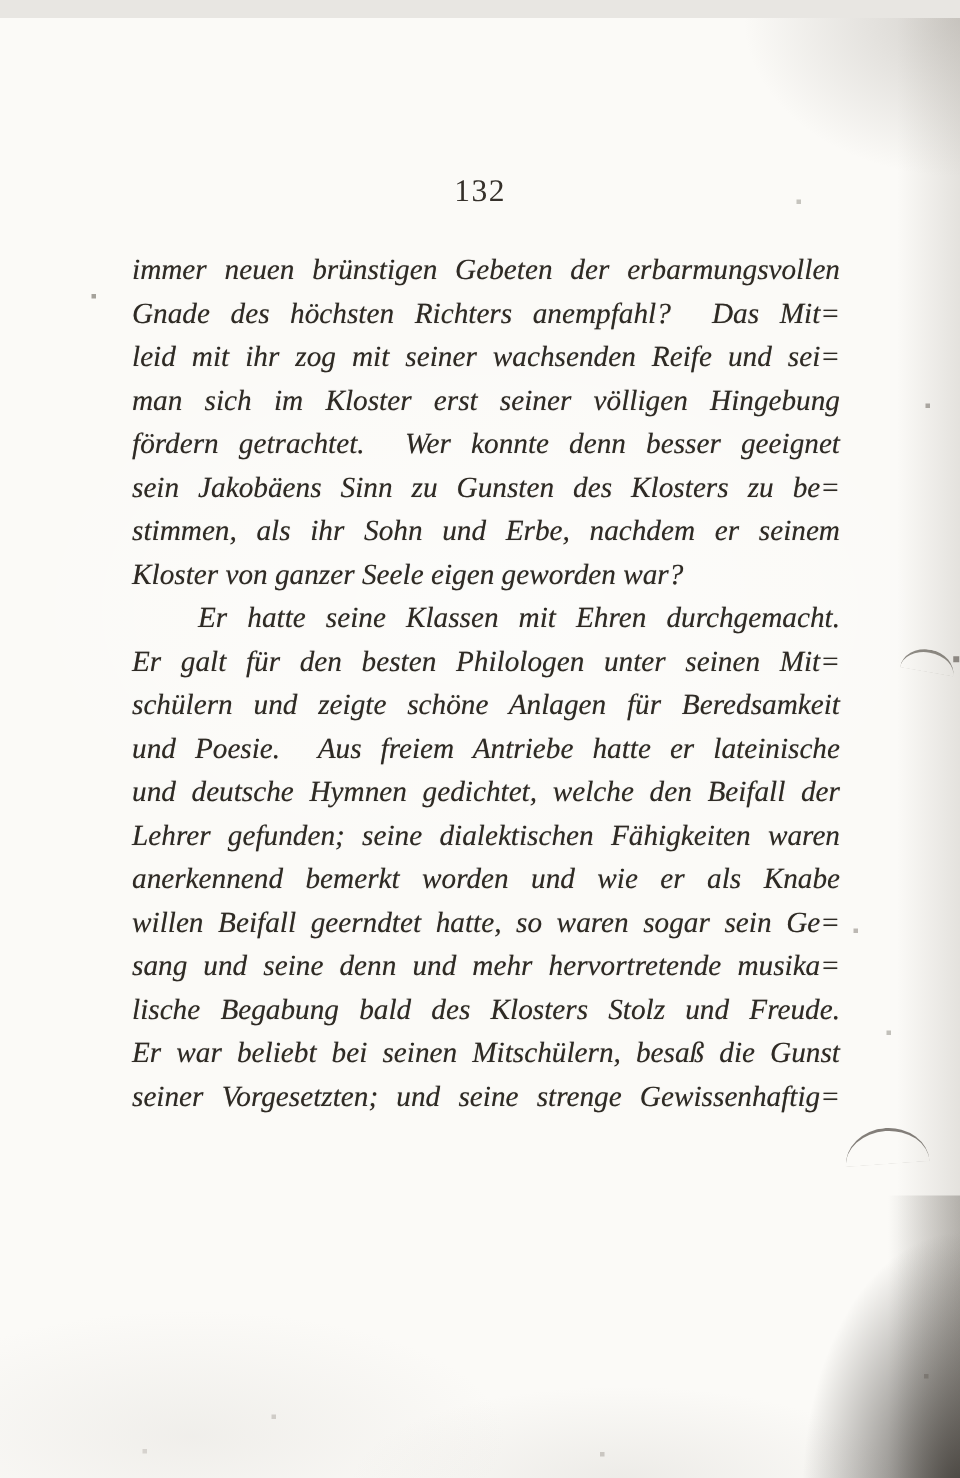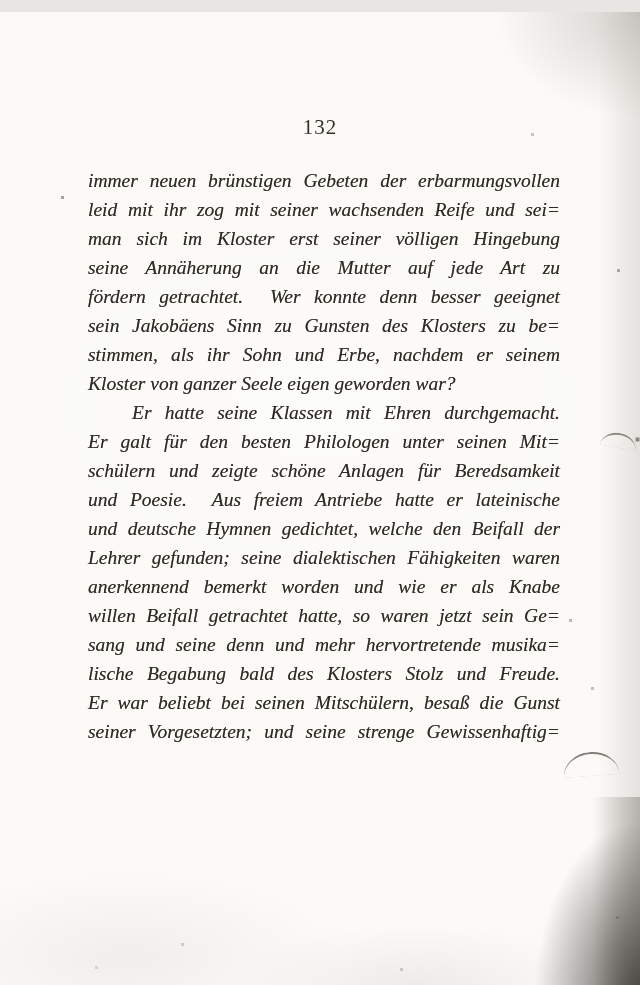--- a/index.html
+++ b/index.html
@@ -106,37 +106,37 @@
 <body>
 
 <div class="page">
   <div class="paper-texture"></div>
 
   <div class="page-num">132</div>
 
   <div class="text-block">
     <div class="para">
       <div class="tline">immer neuen brünstigen Gebeten der erbarmungsvollen</div>
+      <div class="tline">Gnade des höchsten Richters anempfahl?&nbsp; Das Mit=</div>
       <div class="tline">leid mit ihr zog mit seiner wachsenden Reife und sei=</div>
       <div class="tline">man sich im Kloster erst seiner völligen Hingebung</div>
-      <div class="tline">seine Annäherung an die Mutter auf jede Art zu</div>
       <div class="tline">fördern getrachtet.&nbsp; Wer konnte denn besser geeignet</div>
       <div class="tline">sein Jakobäens Sinn zu Gunsten des Klosters zu be=</div>
       <div class="tline">stimmen, als ihr Sohn und Erbe, nachdem er seinem</div>
       <div class="tline no-just">Kloster von ganzer Seele eigen geworden war?</div>
     </div>
     <div class="para">
       <div class="tline indent">Er hatte seine Klassen mit Ehren durchgemacht.</div>
       <div class="tline">Er galt für den besten Philologen unter seinen Mit=</div>
       <div class="tline">schülern und zeigte schöne Anlagen für Beredsamkeit</div>
       <div class="tline">und Poesie.&nbsp; Aus freiem Antriebe hatte er lateinische</div>
       <div class="tline">und deutsche Hymnen gedichtet, welche den Beifall der</div>
       <div class="tline">Lehrer gefunden; seine dialektischen Fähigkeiten waren</div>
       <div class="tline">anerkennend bemerkt worden und wie er als Knabe</div>
-      <div class="tline">willen Beifall getrachtet hatte, so waren jetzt sein Ge=</div>
+      <div class="tline">willen Beifall geerndtet hatte, so waren sogar sein Ge=</div>
       <div class="tline">sang und seine denn und mehr hervortretende musika=</div>
       <div class="tline">lische Begabung bald des Klosters Stolz und Freude.</div>
       <div class="tline">Er war beliebt bei seinen Mitschülern, besaß die Gunst</div>
       <div class="tline">seiner Vorgesetzten; und seine strenge Gewissenhaftig=</div>
     </div>
   </div>
 
   <div class="edge-shade-right"></div>
   <div class="corner-top-right"></div>
   <div class="corner-bottom-right"></div>

